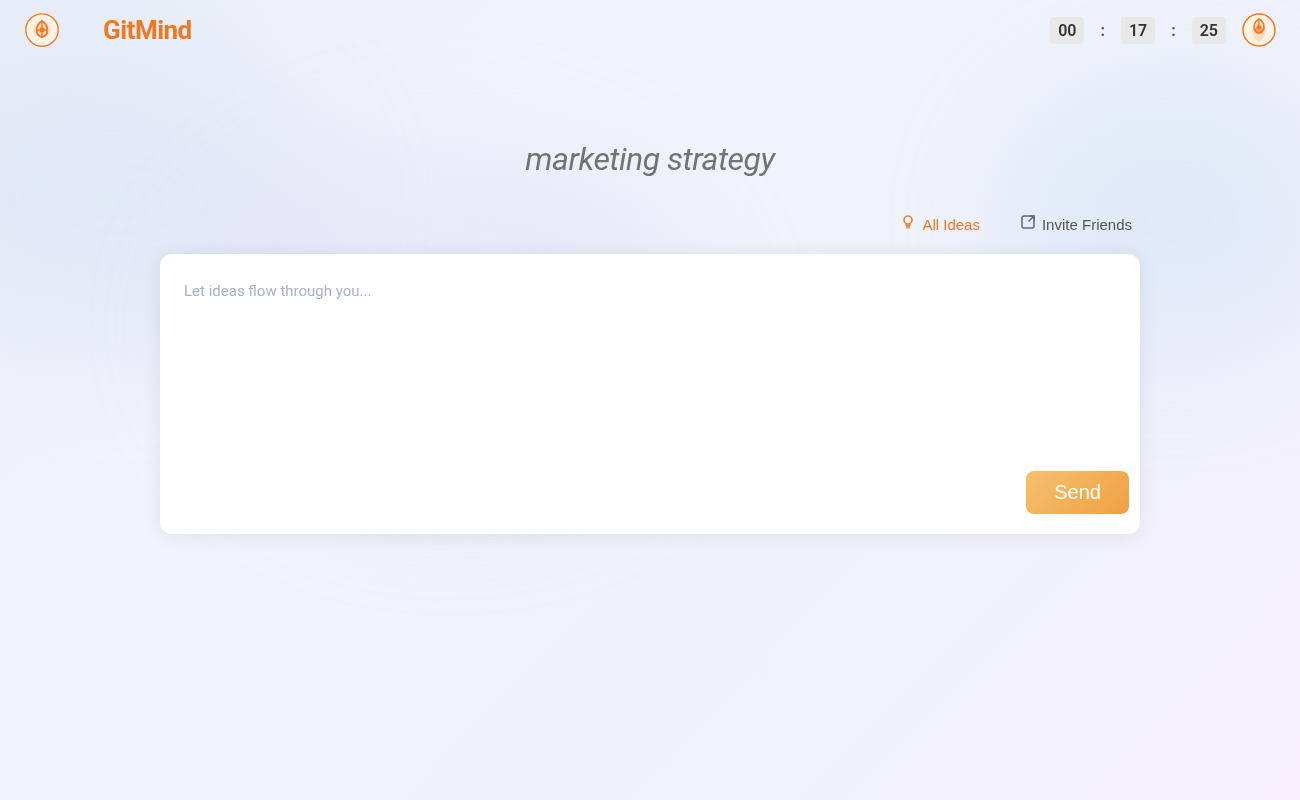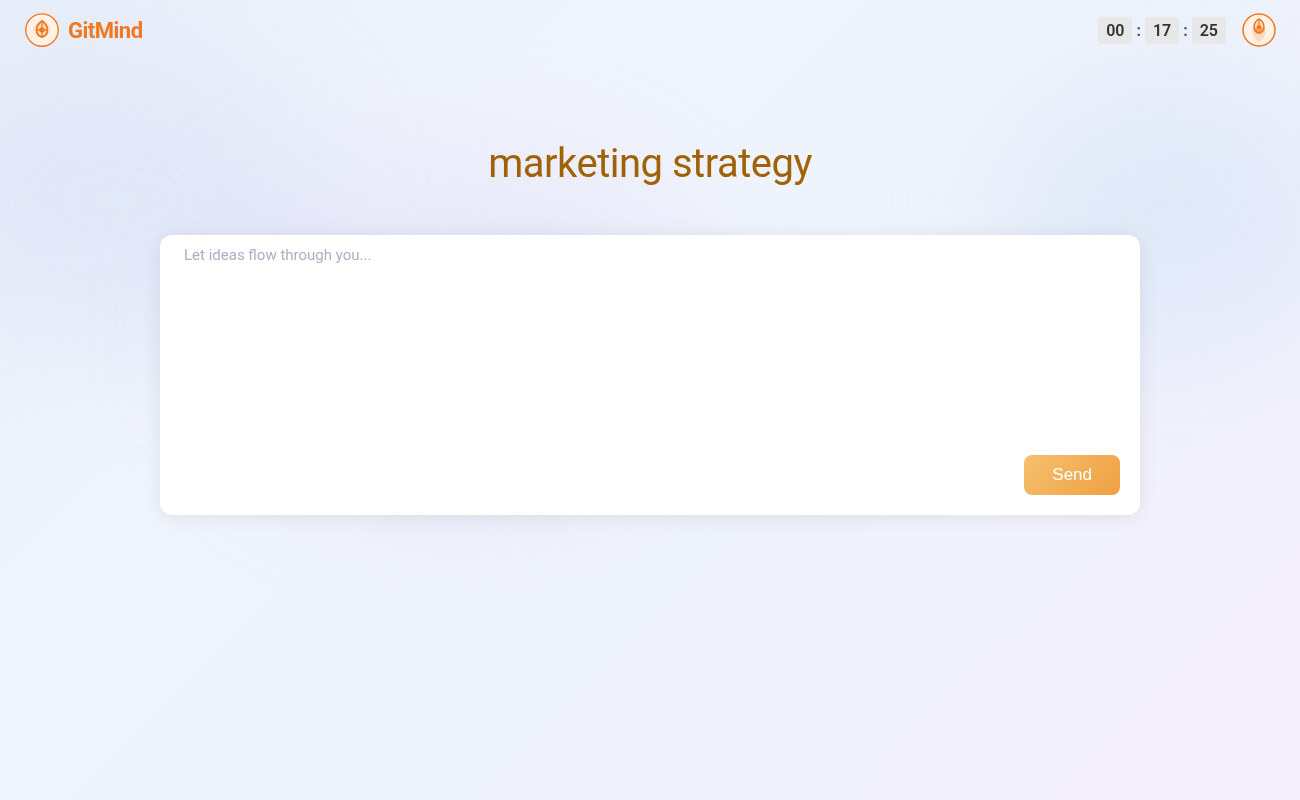--- a/index.html
+++ b/index.html
@@ -57,36 +57,37 @@
       z-index: 10;
     }
 
     .logo-area {
       display: flex;
       align-items: center;
       gap: 8px;
     }
 
     .logo-text {
-      font-size: 22px;
+      font-size: 26px;
       font-weight: 700;
       color: #f07820;
       letter-spacing: -0.5px;
+      margin-left: 35px;
     }
 
     .header-right {
       display: flex;
       align-items: center;
       gap: 16px;
     }
 
     .timer {
       display: flex;
       align-items: center;
-      gap: 4px;
+      gap: 16px;
     }
 
     .timer-segment {
       background: #e8e8e8;
       border-radius: 4px;
       padding: 4px 8px;
       font-size: 16px;
       font-weight: 600;
       color: #333;
       min-width: 34px;
@@ -108,25 +109,26 @@
     .main-content {
       display: flex;
       flex-direction: column;
       align-items: center;
       padding-top: 80px;
       position: relative;
       z-index: 5;
     }
 
     .page-title {
-      font-size: 40px;
+      font-size: 32px;
       font-weight: 400;
-      color: #a16207;
+      color: #737373;
       margin-bottom: 32px;
       letter-spacing: -0.5px;
+      font-style: italic;
     }
 
     
     .action-bar {
       display: flex;
       align-items: center;
       justify-content: flex-end;
       width: 980px;
       gap: 24px;
       margin-bottom: 16px;
@@ -157,26 +159,25 @@
     .action-icon {
       font-size: 16px;
     }
 
     
     .input-container {
       width: 980px;
       background: #ffffff;
       border-radius: 12px;
       box-shadow: 0 2px 20px rgba(0,0,0,0.08);
-      padding: 8px 24px 20px 24px;
+      padding: 25px 24px 20px 24px;
       position: relative;
       min-height: 280px;
       display: flex;
       flex-direction: column;
-      margin-top: 16px;
     }
 
     .idea-textarea {
       width: 100%;
       flex: 1;
       border: none;
       outline: none;
       font-size: 15px;
       color: #333;
       resize: none;
@@ -186,27 +187,27 @@
       font-family: inherit;
     }
 
     .idea-textarea::placeholder {
       color: #aab0c4;
     }
 
     .send-btn {
       position: absolute;
       bottom: 20px;
-      right: 20px;
+      right: 11px;
       background: linear-gradient(135deg, #f5c070, #f0a040);
       color: white;
       border: none;
       border-radius: 8px;
       padding: 10px 28px;
-      font-size: 17px;
+      font-size: 20px;
       font-weight: 500;
       cursor: pointer;
       transition: opacity 0.15s;
     }
 
     
     .gitmind-logo-svg {
       width: 36px;
       height: 36px;
     }
@@ -250,18 +251,43 @@
       <path d="M17 6 Q22 9 22 14 Q22 19 17 20 Q12 19 12 14 Q12 9 17 6Z" fill="none" stroke="#f07820" stroke-width="1.5"></path>
       <circle cx="17" cy="14" r="2" fill="#f07820"></circle>
       <path d="M17 6 L17 12" stroke="#f07820" stroke-width="1.2" stroke-linecap="round"></path>
     </svg>
   </div>
 </header>
 
 <main class="main-content">
   <h1 class="page-title">marketing strategy</h1>
 
+  <div class="action-bar">
+    <button class="action-btn all-ideas-btn">
+
+      <span class="action-icon">
+        <svg width="16" height="16" viewBox="0 0 16 16" fill="none" xmlns="http://www.w3.org/2000/svg">
+          <circle cx="8" cy="6" r="4" stroke="#f07820" stroke-width="1.5" fill="none"></circle>
+          <path d="M6 10 Q6 12 8 12 Q10 12 10 10" stroke="#f07820" stroke-width="1.5" fill="none"></path>
+          <path d="M7 12 L7 14 L9 14 L9 12" stroke="#f07820" stroke-width="1.2" fill="none"></path>
+        </svg>
+      </span>
+      <span>All Ideas</span>
+    </button>
+
+    <button class="action-btn invite-btn">
+
+      <span class="action-icon">
+        <svg width="16" height="16" viewBox="0 0 16 16" fill="none" xmlns="http://www.w3.org/2000/svg">
+          <rect x="2" y="2" width="12" height="12" rx="2" stroke="#666" stroke-width="1.5" fill="none"></rect>
+          <path d="M10 2 L14 2 L14 6" stroke="#666" stroke-width="1.5" stroke-linecap="round"></path>
+          <path d="M9 7 L14 2" stroke="#666" stroke-width="1.5" stroke-linecap="round"></path>
+        </svg>
+      </span>
+      <span>Invite Friends</span>
+    </button>
+  </div>
 
   <div class="input-container">
     <textarea class="idea-textarea" placeholder="Let ideas flow through you..." style=""></textarea>
     <button class="send-btn">Send</button>
   </div>
 </main>
 
 </body></html>

